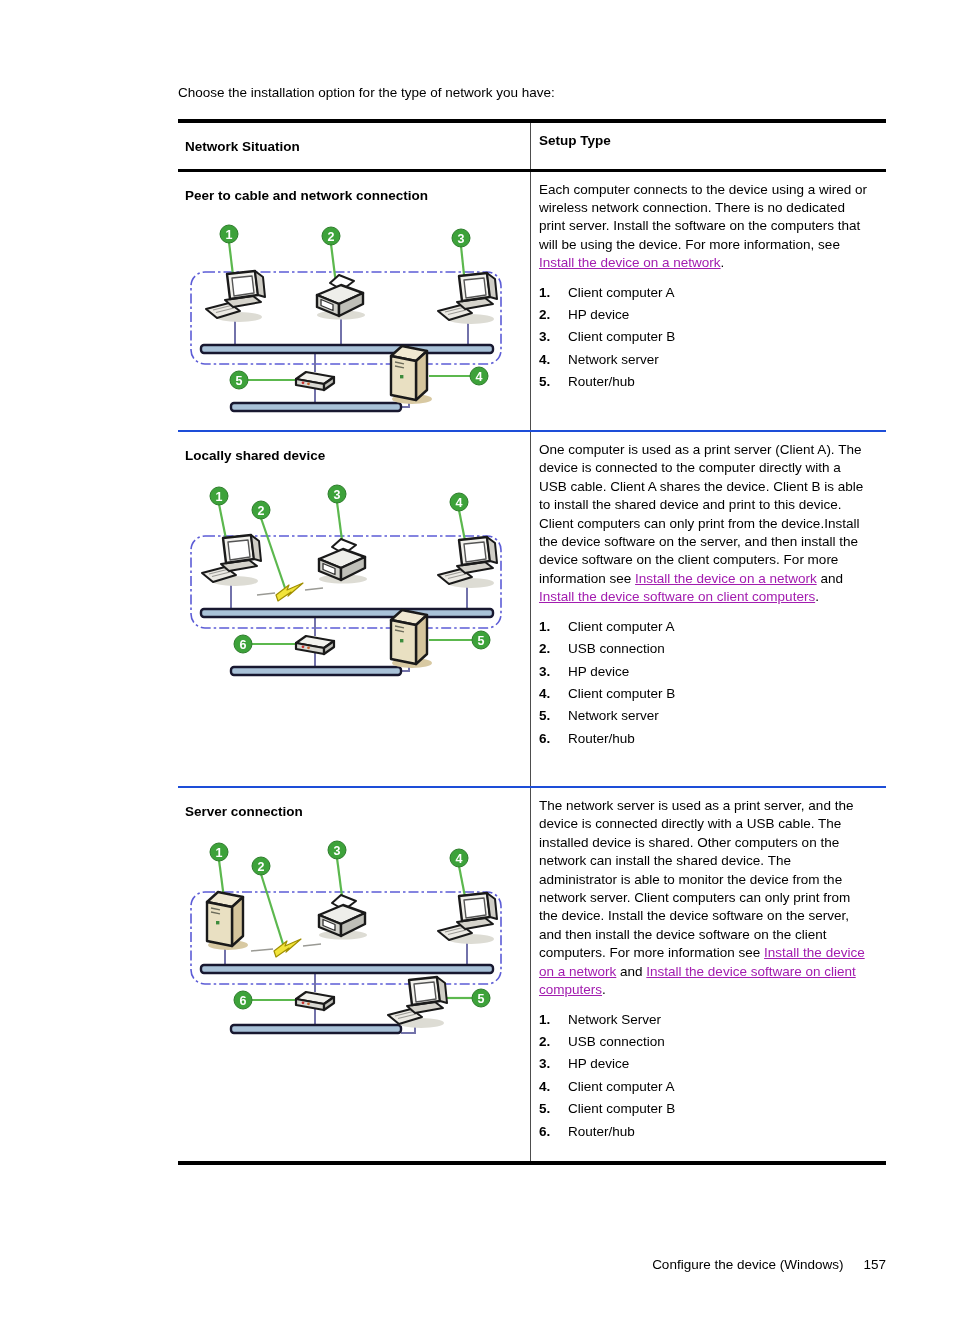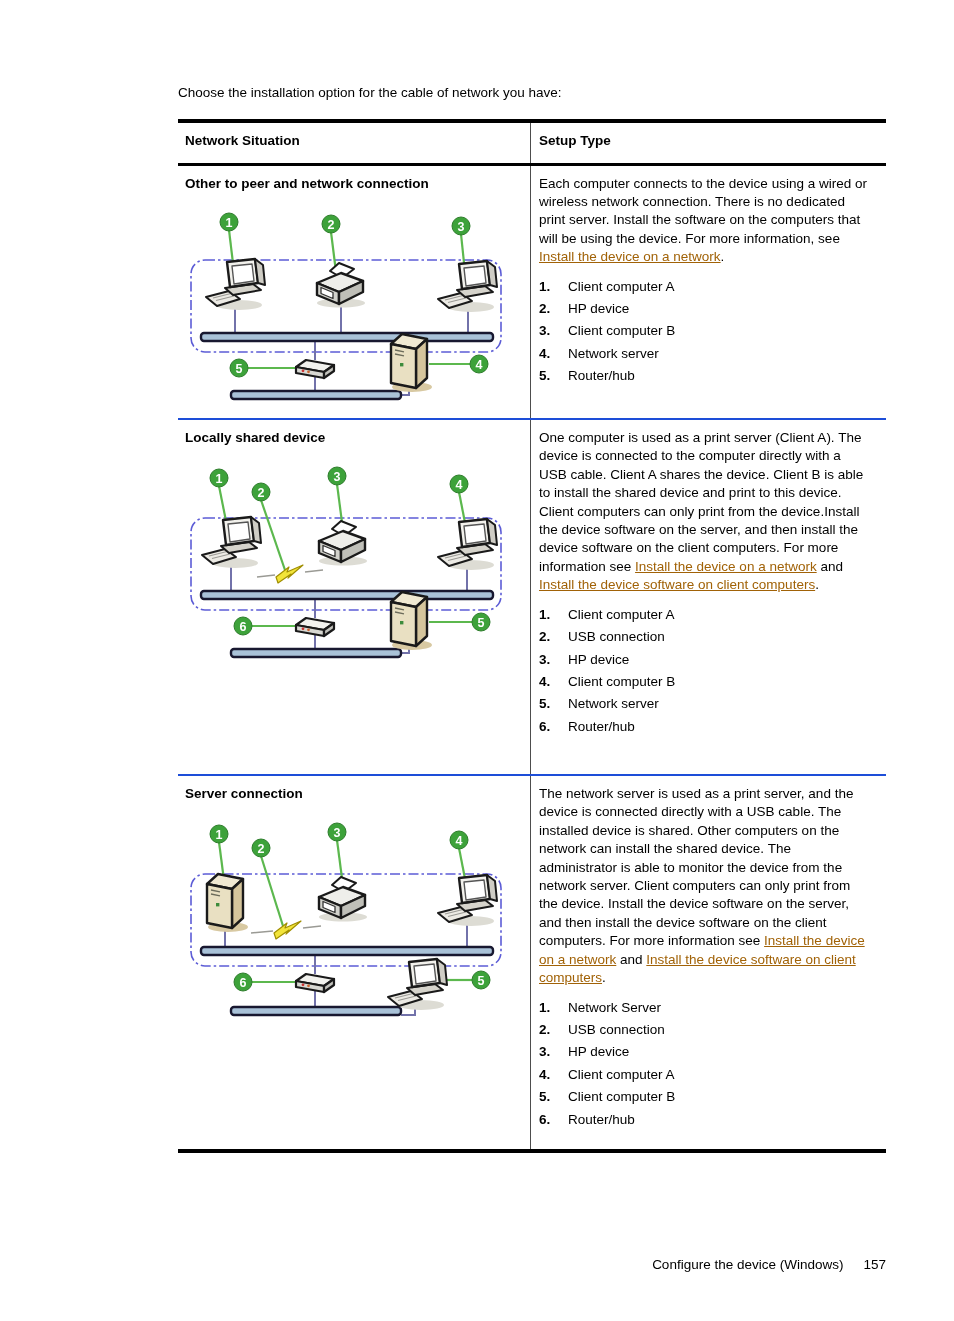--- a/index.html
+++ b/index.html
@@ -6,28 +6,28 @@
   .page{position:relative;width:954px;height:1321px;background:#ffffff;
         font-family:"Liberation Sans",sans-serif;color:#000;overflow:hidden;}
   .content{position:absolute;left:178px;top:84px;width:708px;}
   .intro{margin:0 0 17px 0;font-size:13.5px;line-height:1.35;}
   .tbl{width:708px;border-top:4px solid #000;border-bottom:4px solid #000;box-sizing:border-box;}
   .row{display:grid;grid-template-columns:353px 355px;}
   .thead{border-bottom:3px solid #000;}
   .thead .cell{font-weight:bold;padding-top:10px;padding-bottom:12px;}
   .body-row + .body-row{border-top:2px solid #1d4ed8;}
   .cell{font-size:13.5px;line-height:18.4px;box-sizing:border-box;}
-  .cell.left{border-right:1px solid #4d4d4d;padding:9px 8px 12px 7px;}
+  .cell.left{border-right:1px solid #4d4d4d;padding:15px 8px 12px 7px;}
   .cell.right{padding:9px 14px 12px 8px;}
   .r1{min-height:249px;}
   .r2{min-height:354px;}
   .r3{min-height:373px;}
   .situation-title{font-weight:bold;margin:0 0 15px 0;}
   .setup-p{margin:0 0 9px 0;}
-  a.doclink{color:#a16207;text-decoration:underline;cursor:pointer;}
+  a.doclink{color:#a21caf;text-decoration:underline;cursor:pointer;}
   .list{display:flex;flex-direction:column;gap:4px;margin-top:11px;}
   .li{display:flex;}
   .num{flex:0 0 29px;font-weight:bold;}
   .diagram{display:block;margin-top:2px;}
   .footer{position:absolute;top:1257px;right:68px;display:flex;gap:20px;font-size:13.5px;}
   
   .dashedzone{fill:none;stroke:#5c5cd6;stroke-width:1.6;stroke-dasharray:10 3 2.5 3;}
   .stem{stroke:#5cb84e;stroke-width:2.2;fill:none;}
   .net{stroke:#7272aa;stroke-width:2;fill:none;}
   .busbar{fill:#a9c2d8;stroke:#181830;stroke-width:2.4;}
@@ -76,32 +76,32 @@
     </g>
     <g id="bolt">
       <polygon points="1,14 14,4 12,9 28,2 13,15 16,11 3,20" fill="#f2e43a" stroke="#a08e00" stroke-width="1.2" stroke-linejoin="round"></polygon>
     </g>
   </defs>
 </svg>
 
 <div class="page">
   <div class="content">
 
-    <p class="intro">Choose the installation option for the cable of network you have:</p>
+    <p class="intro">Choose the installation option for the type of network you have:</p>
 
     <div class="tbl">
 
       <div class="row thead">
         <div class="cell left">Network Situation</div>
         <div class="cell right">Setup Type</div>
       </div>
 
       <div class="row body-row r1">
         <div class="cell left">
-          <div class="situation-title">Other to peer and network connection</div>
+          <div class="situation-title">Peer to cable and network connection</div>
           <svg class="diagram" width="322" height="198" viewBox="0 0 322 198">
             <rect class="dashedzone" x="6" y="52" width="310" height="92" rx="14"></rect>
             <line class="stem" x1="44" y1="22" x2="50" y2="72"></line>
             <line class="stem" x1="146" y1="24" x2="152" y2="72"></line>
             <line class="stem" x1="276" y1="26" x2="281" y2="74"></line>
             <line class="stem" x1="63" y1="160" x2="110" y2="160"></line>
             <line class="stem" x1="285" y1="156" x2="244" y2="156"></line>
             <line class="net" x1="50" y1="100" x2="50" y2="127"></line>
             <line class="net" x1="156" y1="96" x2="156" y2="127"></line>
             <line class="net" x1="283" y1="100" x2="283" y2="127"></line>

